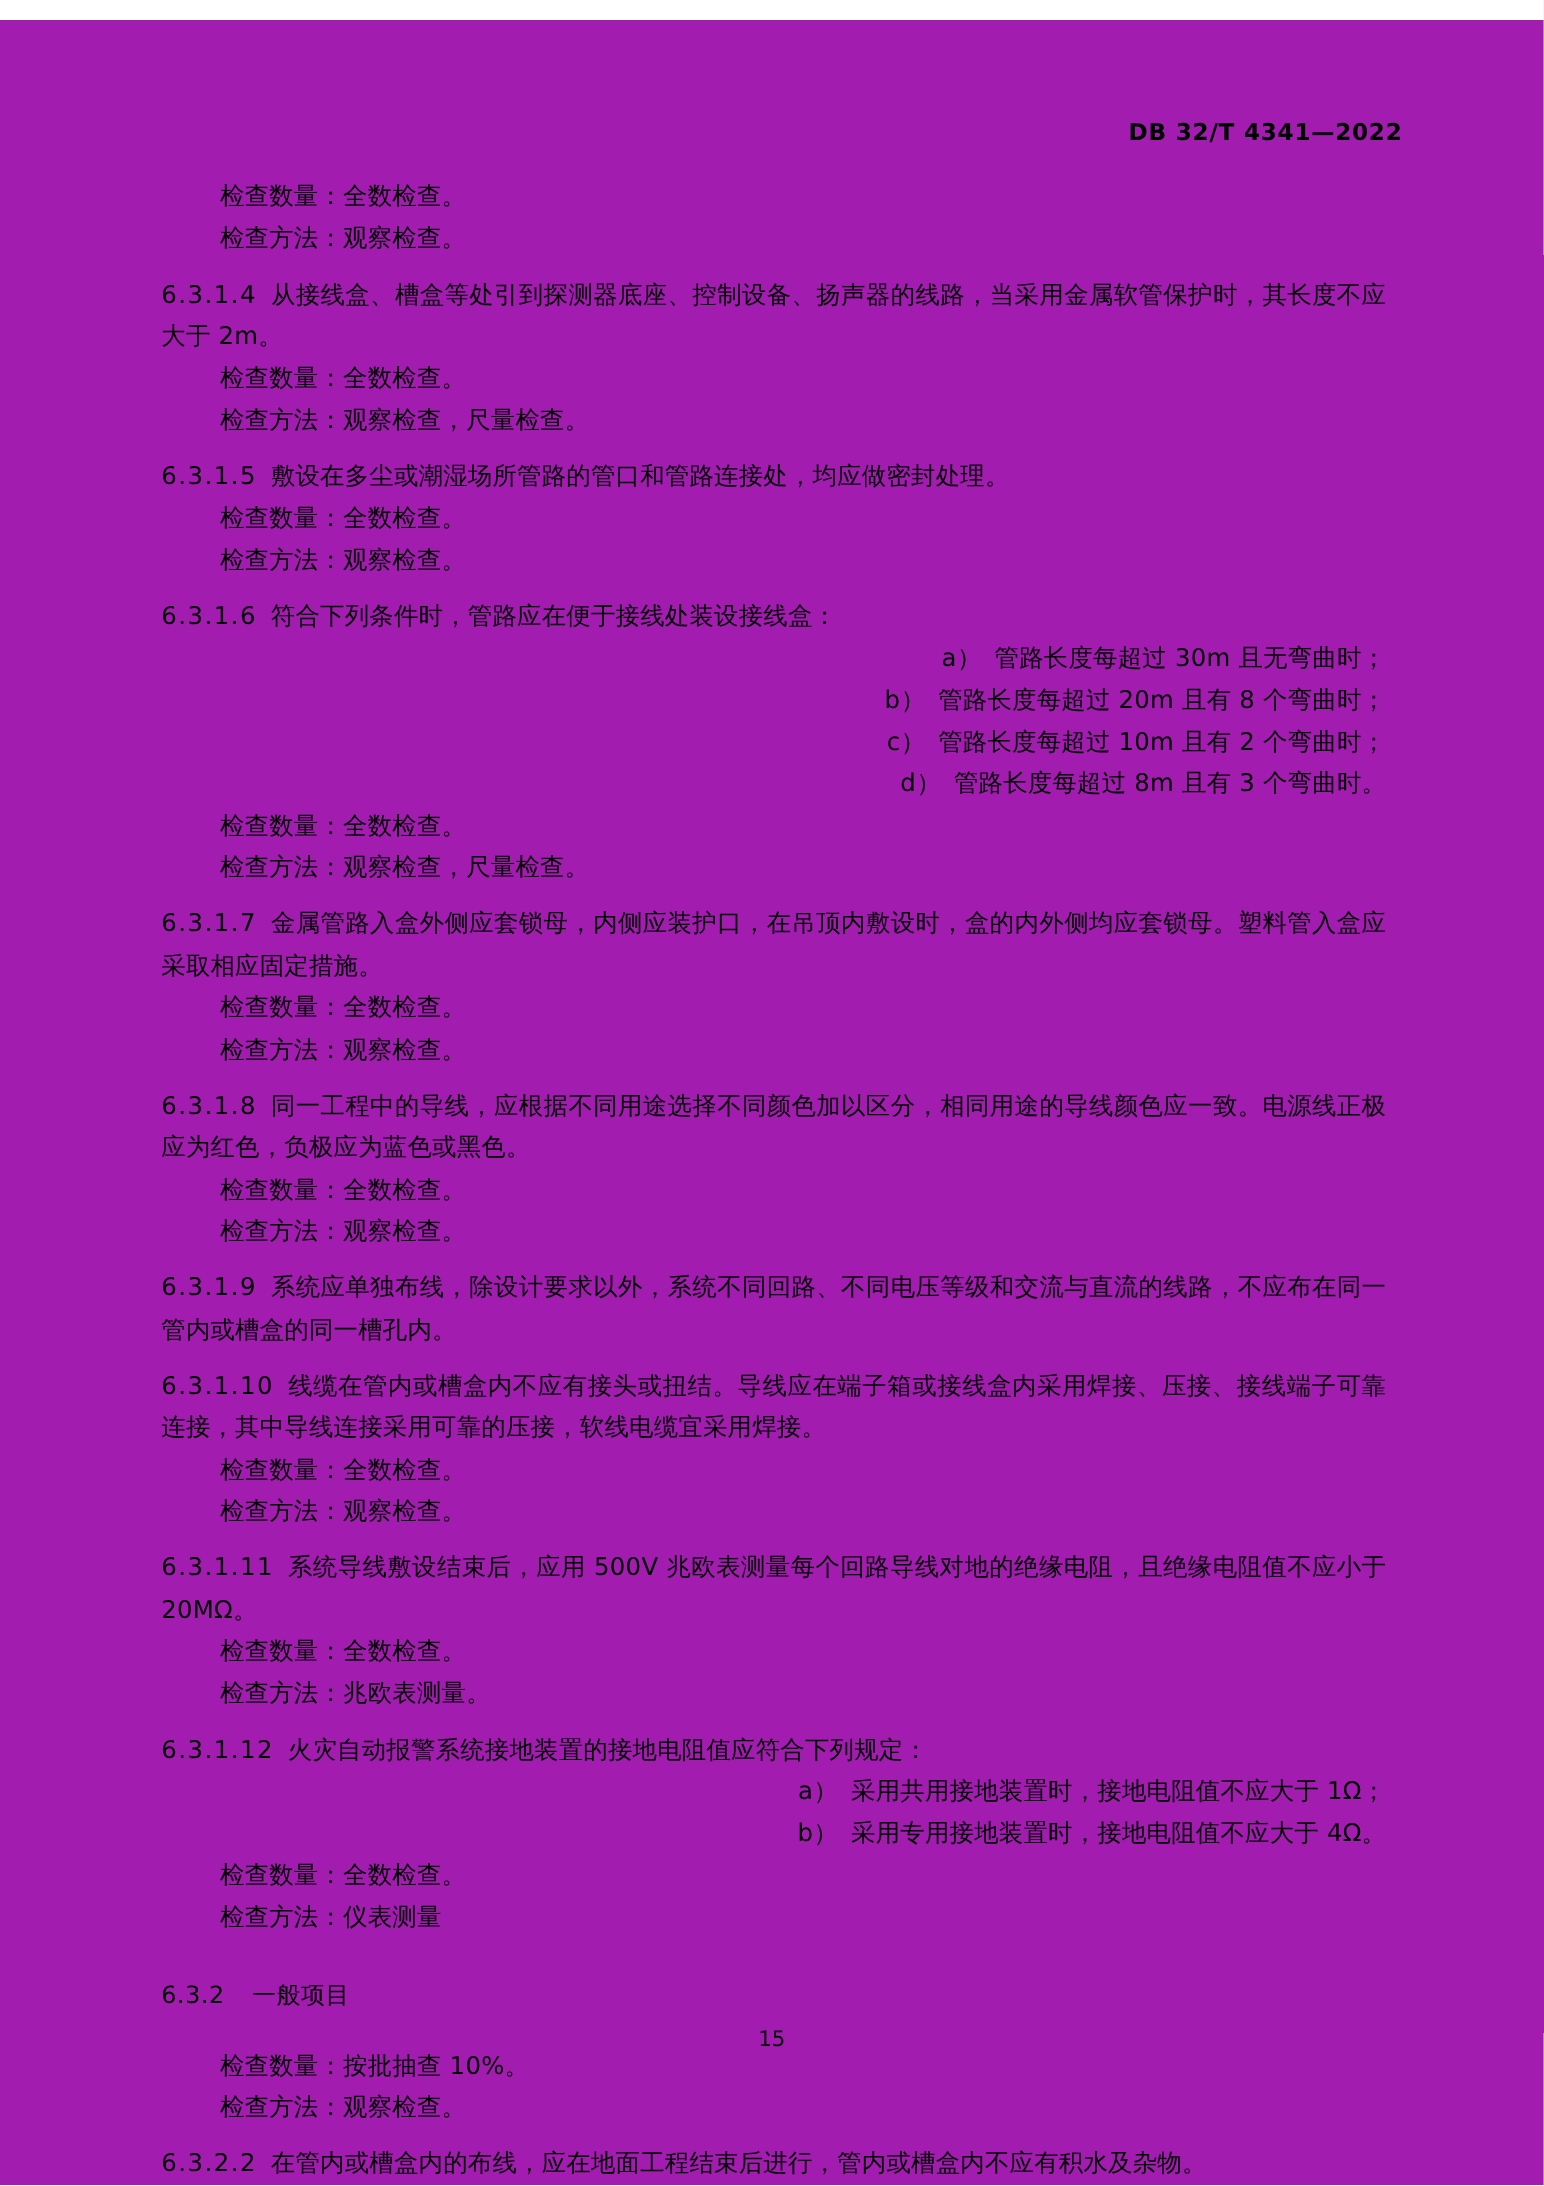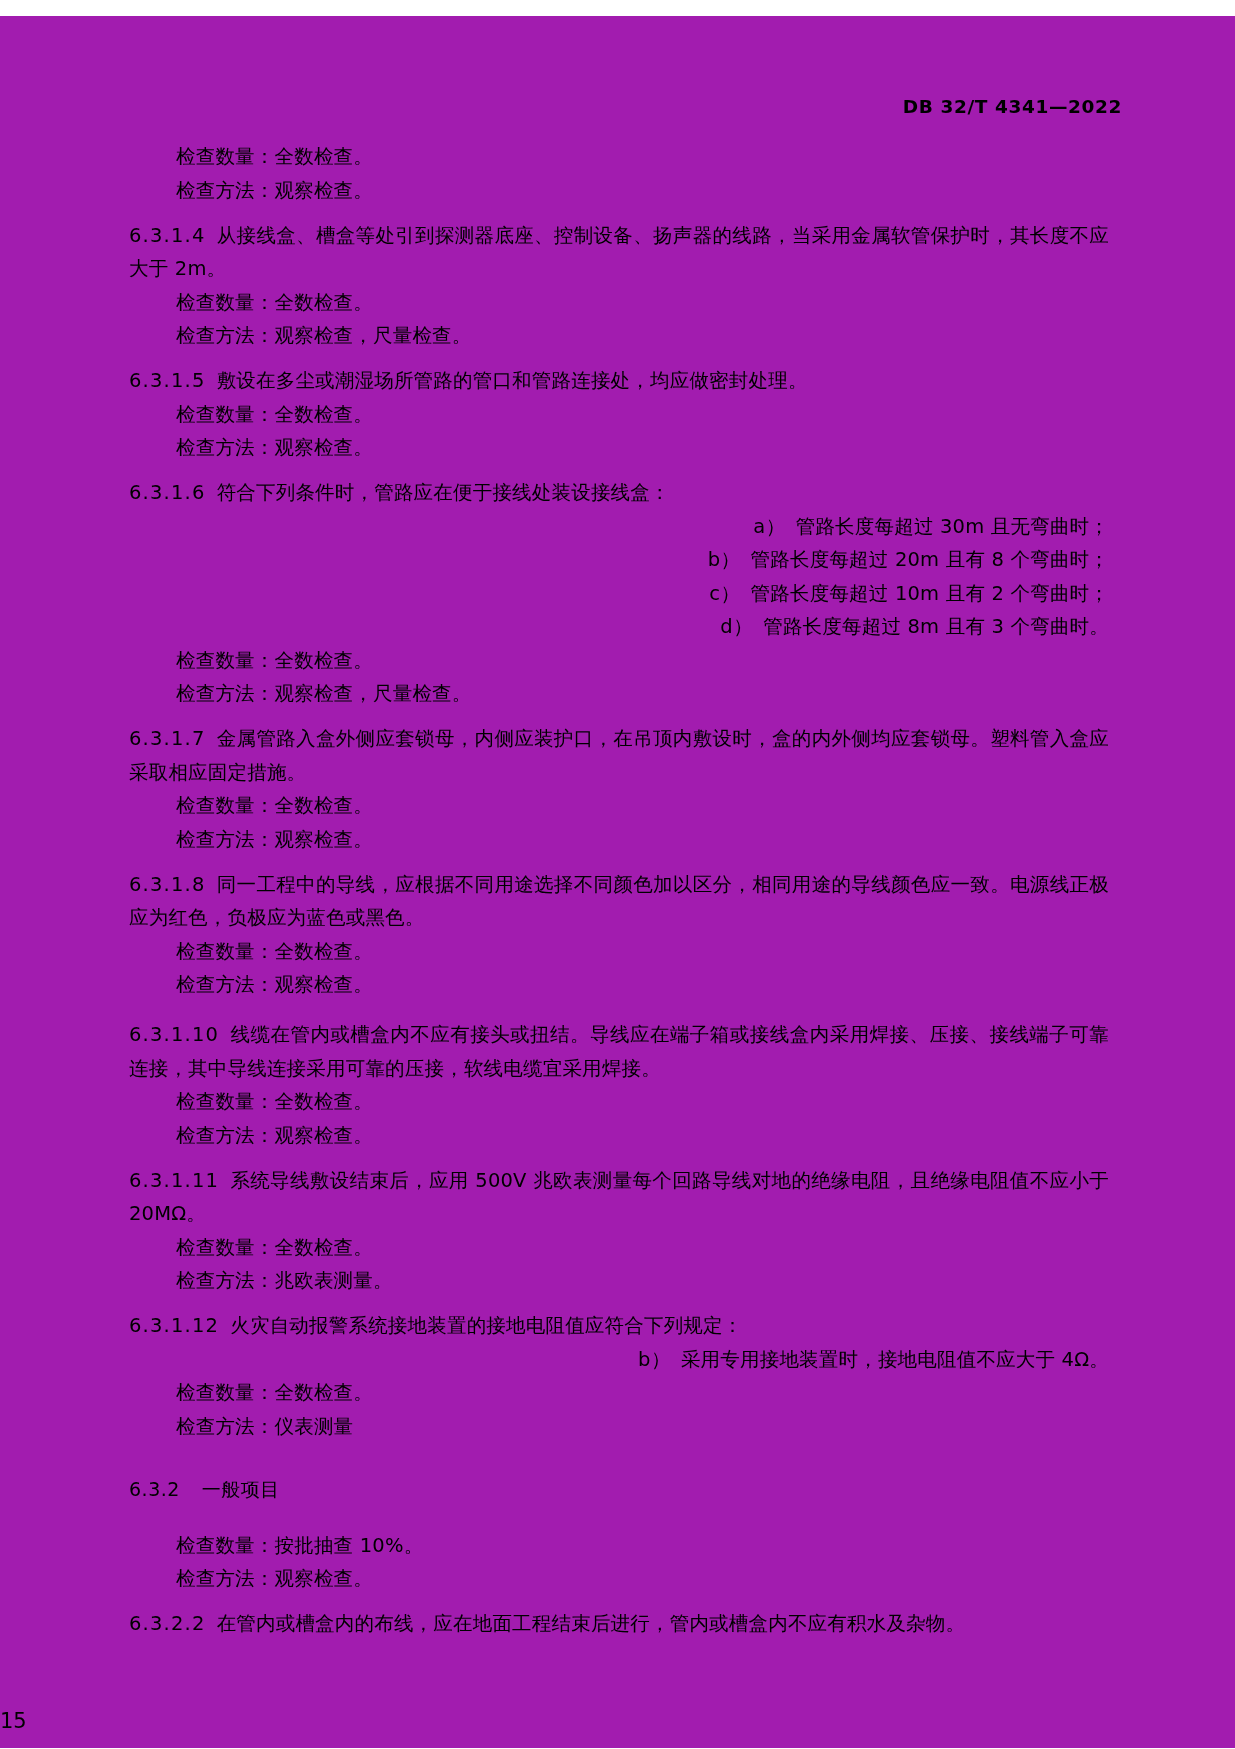--- a/index.html
+++ b/index.html
@@ -92,23 +92,24 @@
   .heading-spacer-bot {
     height: 22px;
   }
   .blockgap {
     height: 5px;
   }
   .footer {
     position: absolute;
     left: 0;
     right: 0;
-    top: 1693px;
+    top: 1606px;
+    text-align: center;
     font-family: "DejaVu Sans", "Liberation Sans", sans-serif;
-    font-size: 21px;
+    font-size: 17px;
   }
 </style>
 </head>
 <body>
 
 <div class="page">
 
   <div class="header">DB 32/T 4341—2022</div>
 
   <div class="content">
@@ -139,33 +140,35 @@
     <p class="para num-para"><span class="clause-label">6.3.1.7</span><span class="gap-after-label"></span><span>金属管路入盒外侧应套锁母，内侧应装护口，在吊顶内敷设时，盒的内外侧均应套锁母。塑料管入盒应采取相应固定措施。</span></p>
     <p class="sub-line">检查数量：全数检查。</p>
     <p class="sub-line">检查方法：观察检查。</p>
 
     <div class="blockgap"></div>
     <p class="para num-para"><span class="clause-label">6.3.1.8</span><span class="gap-after-label"></span><span>同一工程中的导线，应根据不同用途选择不同颜色加以区分，相同用途的导线颜色应一致。电源线正极应为红色，负极应为蓝色或黑色。</span></p>
     <p class="sub-line">检查数量：全数检查。</p>
     <p class="sub-line">检查方法：观察检查。</p>
 
     <div class="blockgap"></div>
+    <p class="para num-para"><span class="clause-label">6.3.1.9</span><span class="gap-after-label"></span><span>系统应单独布线，除设计要求以外，系统不同回路、不同电压等级和交流与直流的线路，不应布在同一管内或槽盒的同一槽孔内。</span></p>
 
     <div class="blockgap"></div>
     <p class="para num-para"><span class="clause-label">6.3.1.10</span><span class="gap-after-label"></span><span>线缆在管内或槽盒内不应有接头或扭结。导线应在端子箱或接线盒内采用焊接、压接、接线端子可靠连接，其中导线连接采用可靠的压接，软线电缆宜采用焊接。</span></p>
     <p class="sub-line">检查数量：全数检查。</p>
     <p class="sub-line">检查方法：观察检查。</p>
 
     <div class="blockgap"></div>
     <p class="para num-para"><span class="clause-label">6.3.1.11</span><span class="gap-after-label"></span><span>系统导线敷设结束后，应用 500V 兆欧表测量每个回路导线对地的绝缘电阻，且绝缘电阻值不应小于 20MΩ。</span></p>
     <p class="sub-line">检查数量：全数检查。</p>
     <p class="sub-line">检查方法：兆欧表测量。</p>
 
     <div class="blockgap"></div>
     <p class="para num-para"><span class="clause-label">6.3.1.12</span><span class="gap-after-label"></span><span>火灾自动报警系统接地装置的接地电阻值应符合下列规定：</span></p>
+    <p class="item-line"><span class="item-mark">a）</span><span class="item-gap"></span><span>采用共用接地装置时，接地电阻值不应大于 1Ω；</span></p>
     <p class="item-line"><span class="item-mark">b）</span><span class="item-gap"></span><span>采用专用接地装置时，接地电阻值不应大于 4Ω。</span></p>
     <p class="sub-line">检查数量：全数检查。</p>
     <p class="sub-line">检查方法：仪表测量</p>
 
     <div class="heading-spacer-top"></div>
     <p class="section-heading"><span>6.3.2</span><span class="gap-after-label" style="width:22px"></span><span>一般项目</span></p>
     <div class="heading-spacer-bot"></div>
 
     <p class="sub-line">检查数量：按批抽查 10%。</p>
     <p class="sub-line">检查方法：观察检查。</p>

